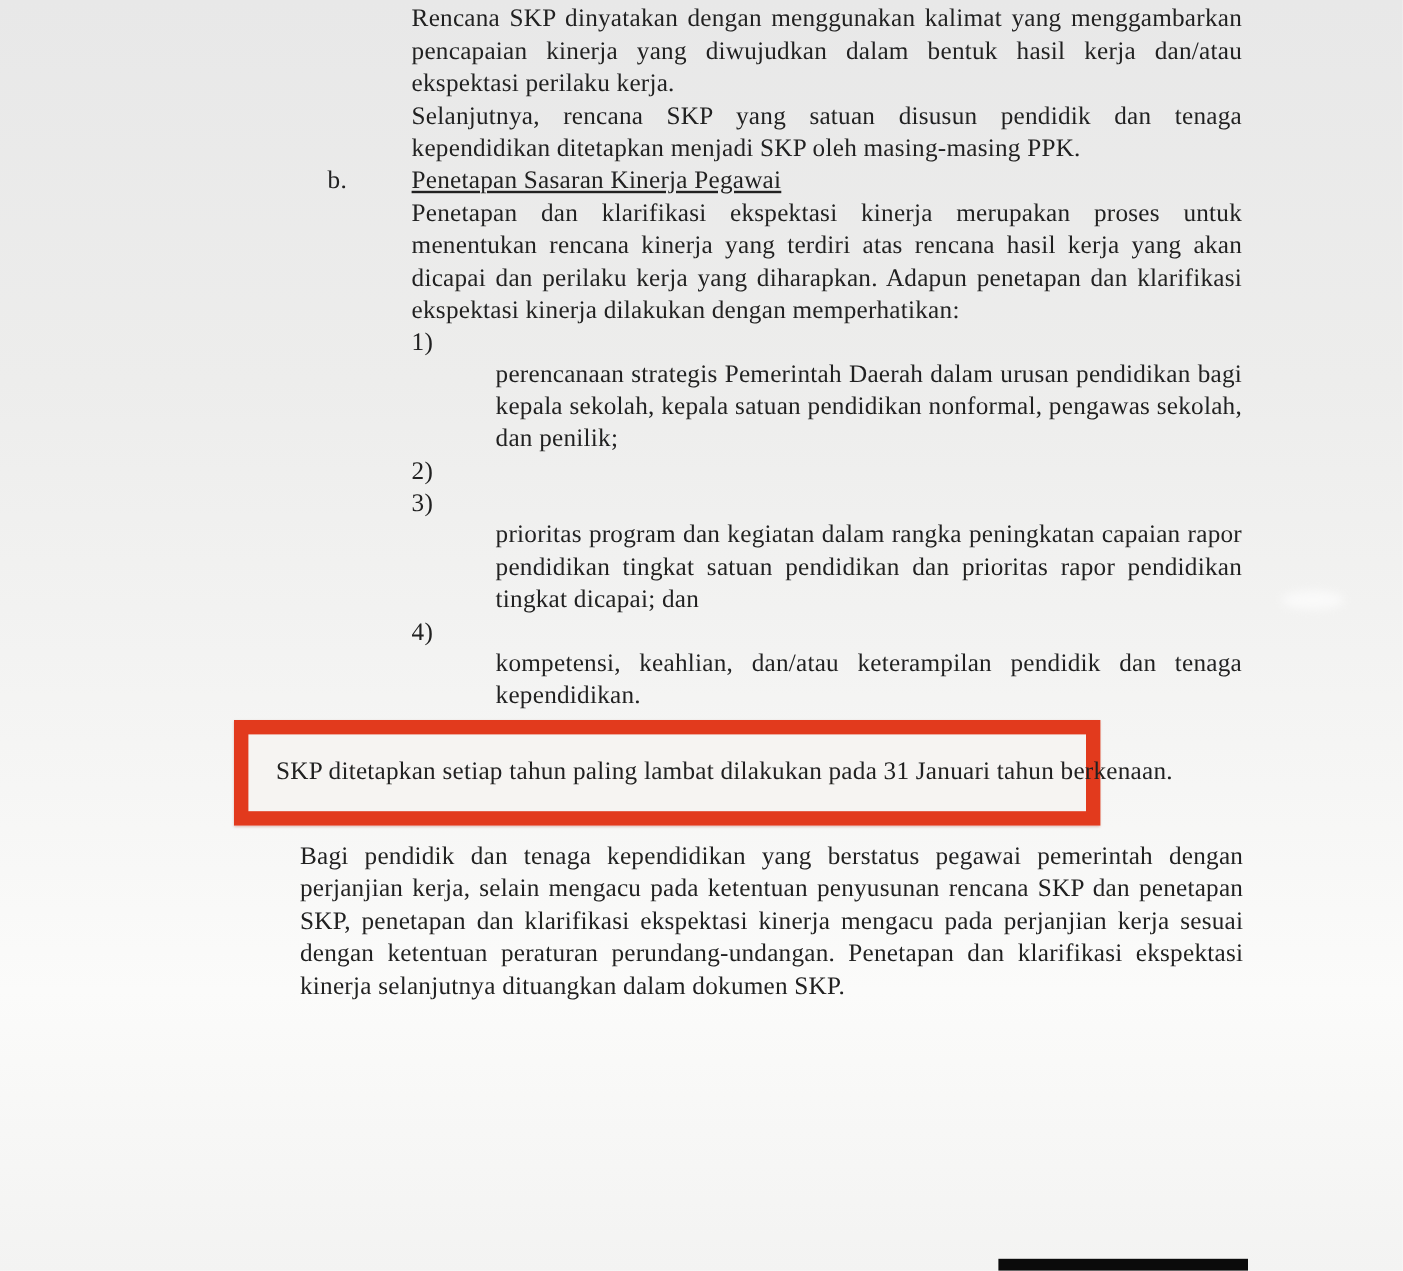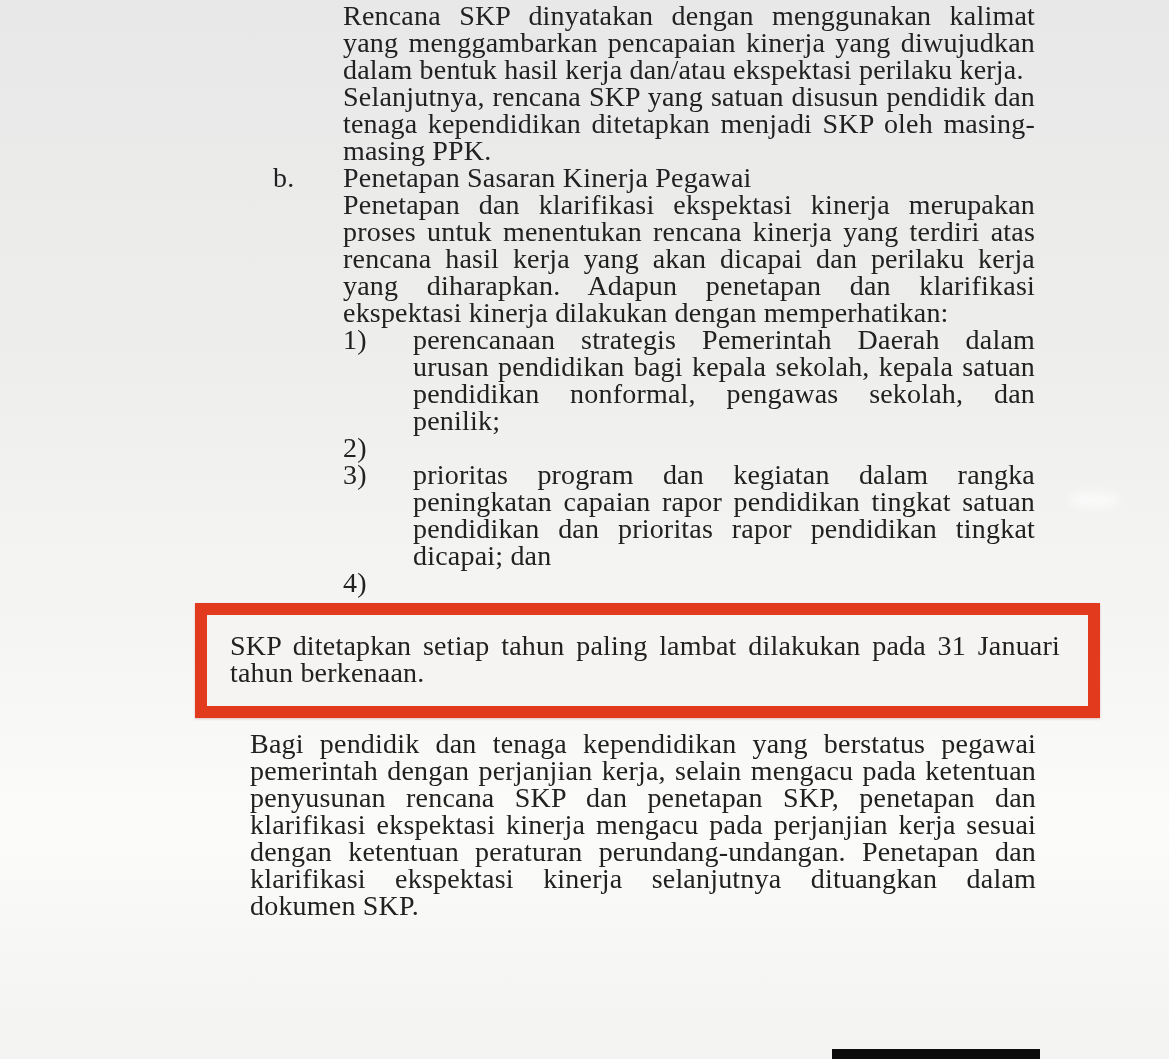--- a/index.html
+++ b/index.html
@@ -7,37 +7,37 @@
   body {
     font-family: "Liberation Serif", "DejaVu Serif", serif;
     background: linear-gradient(180deg, #e8e8e8 0%, #ededec 30%, #f6f6f5 62%, #fbfbfa 78%, #f3f3f2 100%);
     color: #212121;
     position: relative;
   }
   .doc {
     position: absolute;
     top: 2px; left: 0;
     width: 1169px;
-    font-size: 28px;
+    font-size: 21px;
     line-height: 27px;
     letter-spacing: 0.2px;
   }
   p.just { text-align: justify; text-justify: inter-word; }
   .intro { margin-left: 343px; width: 692px; }
   .lettered-row { display: flex; margin-left: 273px; width: 762px; }
   .lettered-row .marker { width: 70px; flex: 0 0 70px; }
-  .lettered-row .title { flex: 1; }
+  .lettered-row .title { flex: 1; text-decoration: underline; }
   .sub-body { margin-left: 343px; width: 692px; }
   .num-row { display: flex; margin-left: 343px; width: 692px; }
   .num-row .marker { width: 70px; flex: 0 0 70px; }
-  .num-row .text { width: 622px; flex: 0 0 622px; }
+  .num-row .text { width: 622px; flex: 0 0 622px; margin-top: 26px; }
   .highlight-box {
     margin-left: 195px;
     margin-top: 7px;
-    width: 905px;
+    width: 722px;
     border: 12px solid #e23a1d;
     background: #f6f4f2;
     padding: 17px 30px 20px 23px;
     box-shadow: 0 1px 2px rgba(150,40,20,0.25);
   }
   .highlight-box p { width: 830px; }
   .closing { margin-left: 250px; width: 786px; margin-top: 12px; }
   .black-bar {
     position: absolute;
     left: 832px; top: 1049px;
@@ -77,20 +77,21 @@
   </div>
   <div class="num-row">
     <span class="marker">2)</span>
   </div>
   <div class="num-row">
     <span class="marker">3)</span>
     <p class="just text">prioritas program dan kegiatan dalam rangka peningkatan capaian rapor pendidikan tingkat satuan pendidikan dan prioritas rapor pendidikan tingkat dicapai; dan</p>
   </div>
   <div class="num-row">
     <span class="marker">4)</span>
+    <p class="just text">kompetensi, keahlian, dan/atau keterampilan pendidik dan tenaga kependidikan.</p>
   </div>
 
   <div class="highlight-box">
     <p class="just">SKP ditetapkan setiap tahun paling lambat dilakukan pada 31 Januari tahun berkenaan.</p>
   </div>
 
   <p class="just closing">Bagi pendidik dan tenaga kependidikan yang berstatus pegawai pemerintah dengan perjanjian kerja, selain mengacu pada ketentuan penyusunan rencana SKP dan penetapan SKP, penetapan dan klarifikasi ekspektasi kinerja mengacu pada perjanjian kerja sesuai dengan ketentuan peraturan perundang-undangan. Penetapan dan klarifikasi ekspektasi kinerja selanjutnya dituangkan dalam dokumen SKP.</p>
 
 </div>
 

